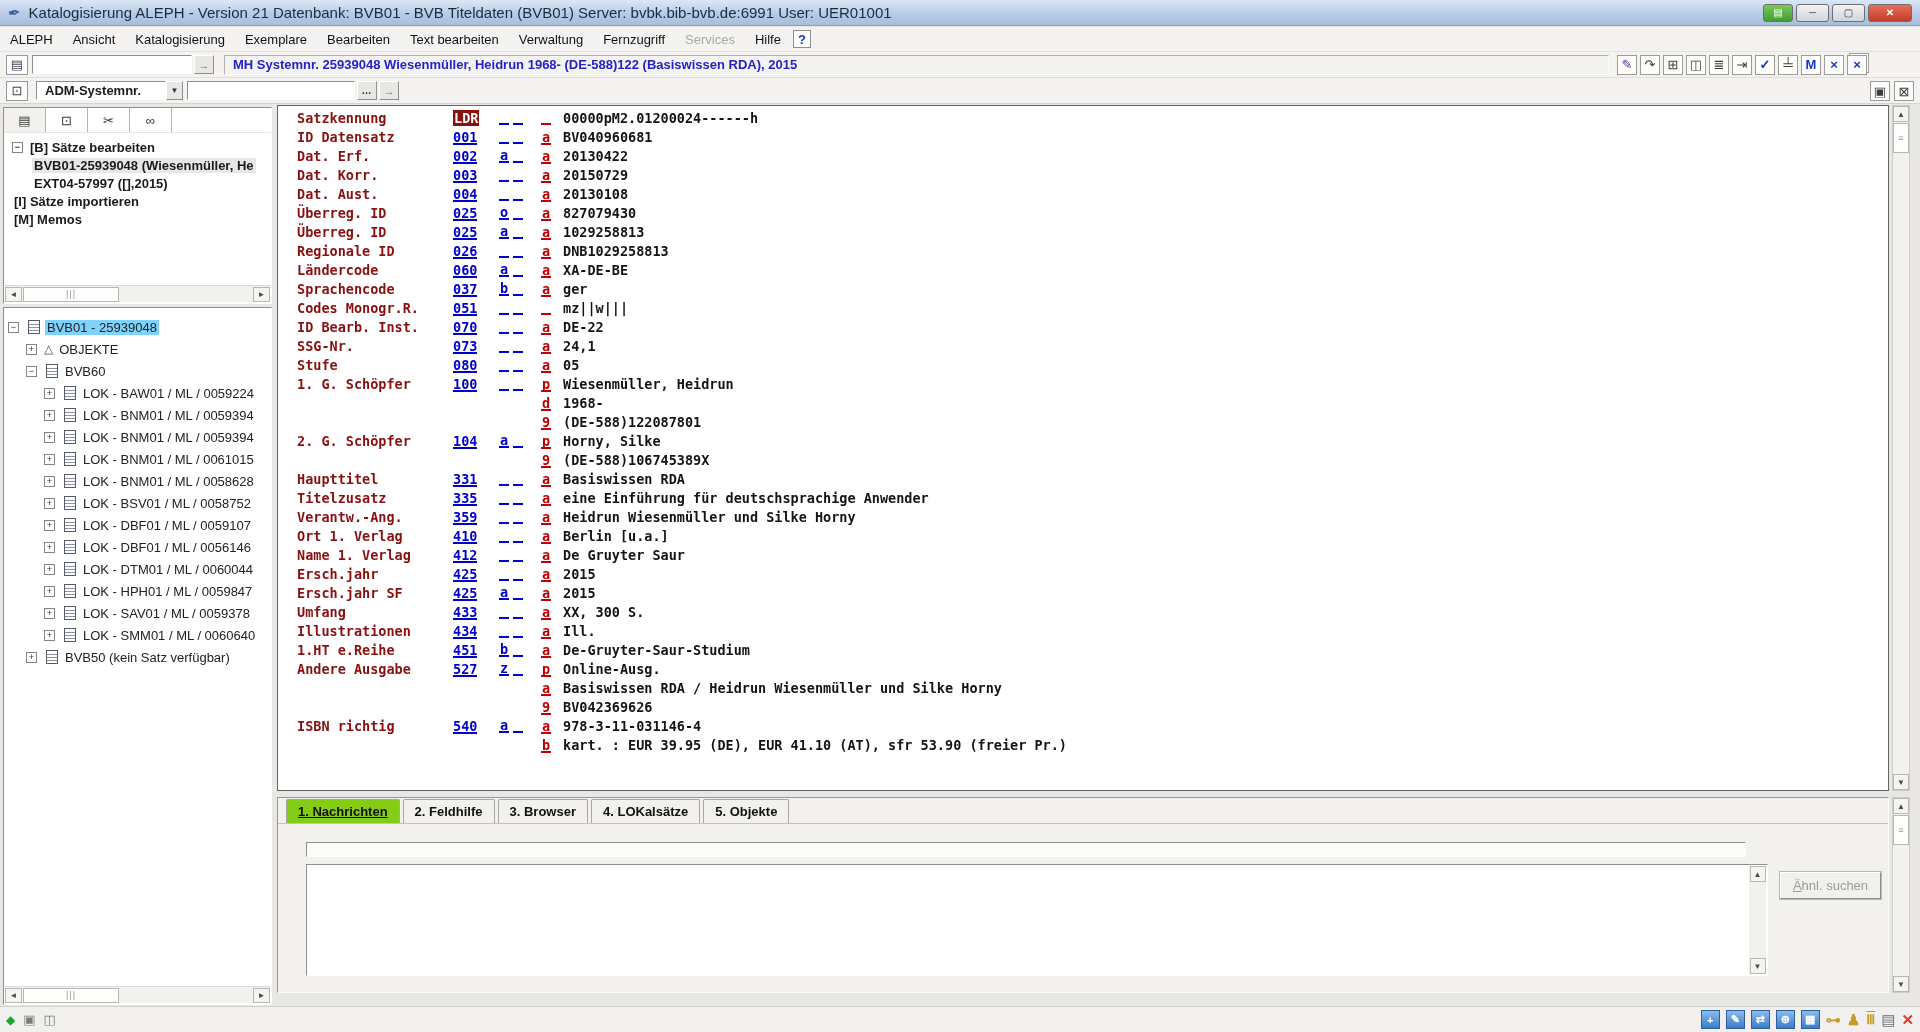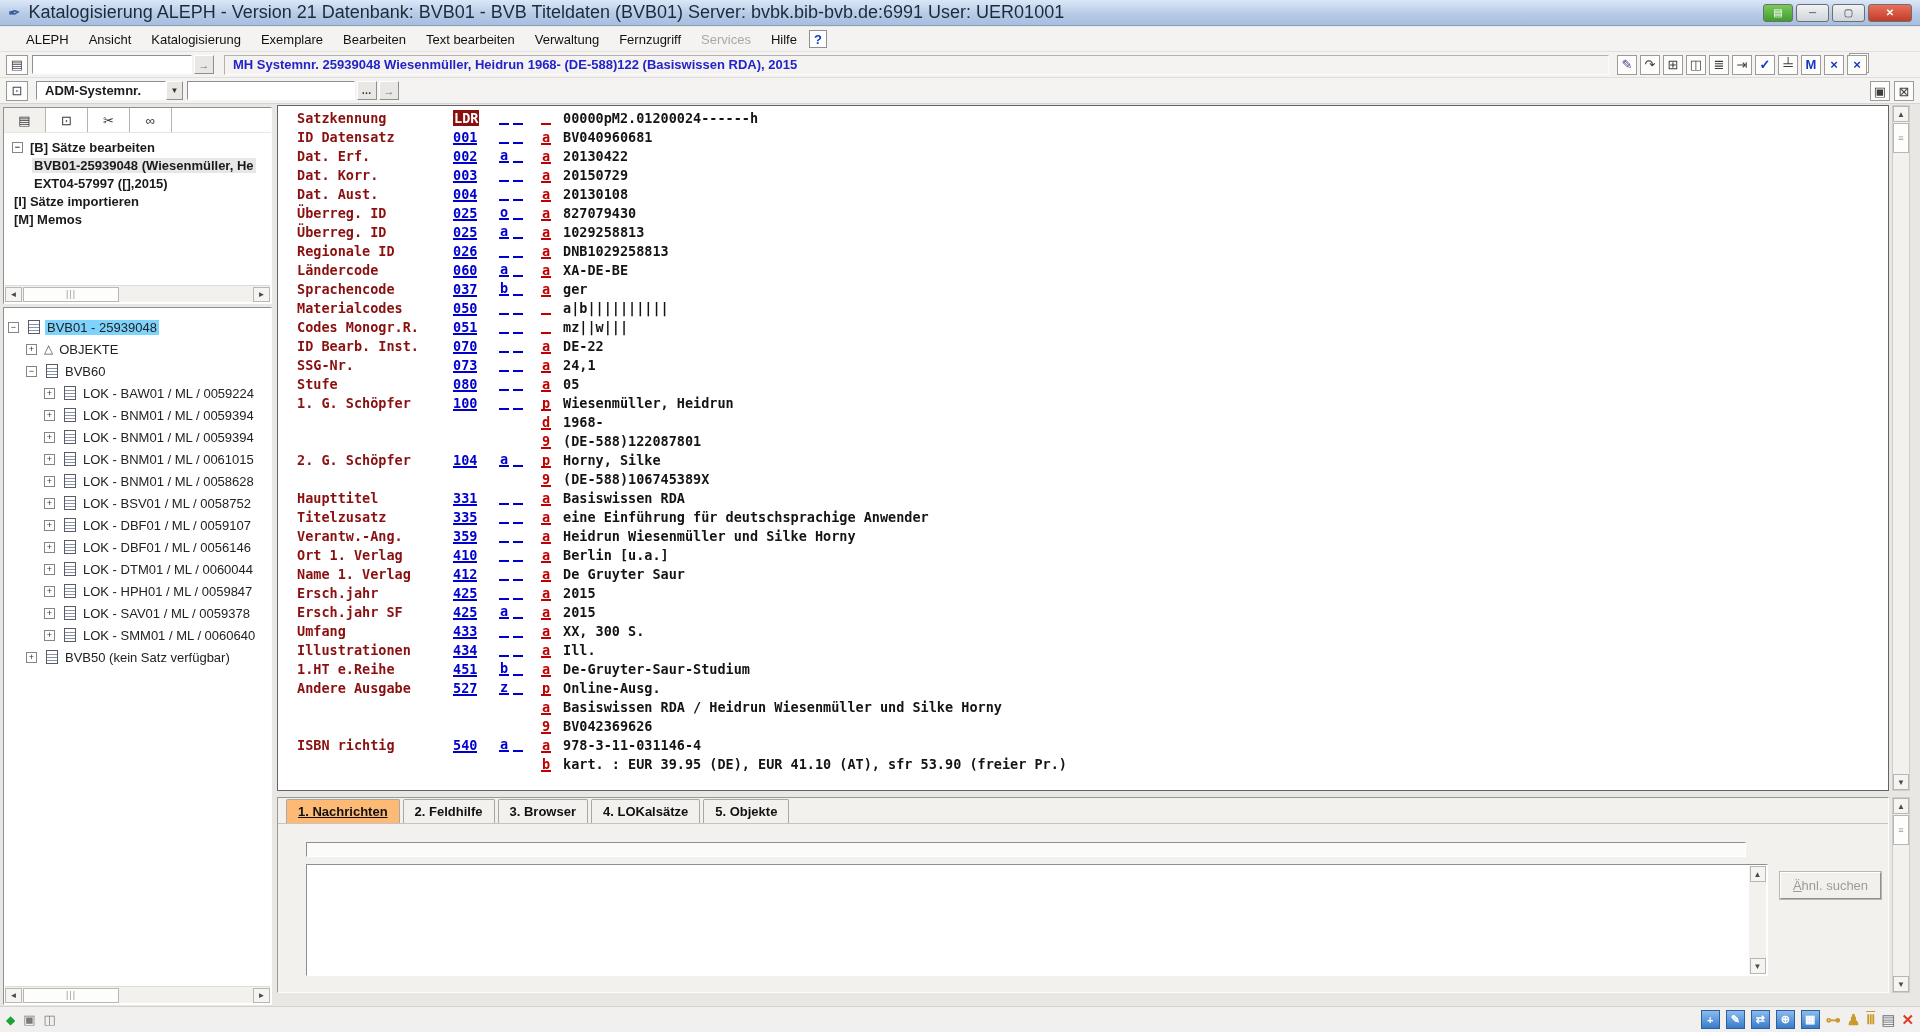--- a/index.html
+++ b/index.html
@@ -9,30 +9,30 @@
     background:#e9e7e3; font-family:"Liberation Sans",sans-serif; font-size:13px; color:#1a1a1a;
     -webkit-font-smoothing:antialiased;
   }
   .nw { white-space:nowrap; }
 
   
   .titlebar { position:absolute; left:0; top:0; width:1920px; height:26px;
     background:linear-gradient(#dbe7f7,#b7cbe6 55%,#a7bedd); border-bottom:1px solid #8aa0bc;
     display:flex; align-items:center; padding:0 8px; }
   .app-icon { font-size:15px; color:#3a5f9e; transform:rotate(-8deg); }
-  .titlebar .title { margin-left:8px; color:#1c2b3c; font-size:18px; }
+  .titlebar .title { margin-left:8px; color:#1c2b3c; font-size:15px; }
   .winbtns { margin-left:auto; display:flex; gap:3px; align-items:center; }
   .wbtn { width:33px; height:18px; border:1px solid #6f6f6f; background:linear-gradient(#f2f2f2,#cfd6de);
     display:flex; align-items:center; justify-content:center; font-size:10px; color:#333; border-radius:3px; }
   .wbtn.green { background:linear-gradient(#7cc95d,#3f9e2f); color:#fff; width:30px; }
   .wbtn.red { background:linear-gradient(#e9705c,#c33c28); color:#fff; width:44px; font-weight:bold; }
 
   
   .menubar { position:absolute; left:0; top:27px; width:1920px; height:25px; background:#f4f3f1;
-    display:flex; align-items:center; padding-left:16px; border-bottom:1px solid #e3e1dd; }
+    display:flex; align-items:center; padding-left:0; border-bottom:1px solid #e3e1dd; }
   .menu-item { padding:3px 10px; color:#111; }
   .menu-item.disabled { color:#a8a8a6; }
   .help-box { width:18px; height:18px; margin-left:2px; border:1px solid #8f8f8f; background:#fff;
     color:#1537c8; font-weight:bold; display:flex; align-items:center; justify-content:center; }
 
   
   .toolbar { position:absolute; left:0; width:1920px; background:#f4f3f1; display:flex; align-items:center; }
   .tb1 { top:52px; height:26px; border-bottom:1px solid #e0deda; }
   .tb2 { top:78px; height:26px; border-bottom:1px solid #d6d4d0; }
   .tb-lefticon { width:22px; height:20px; margin:0 4px 0 6px; border:1px solid #9a9894; background:#fdfdfb;
@@ -111,21 +111,21 @@
   .vthumb { width:16px; height:30px; border:1px solid #b9b7b3; background:#fdfdfb; margin-top:1px;
     display:flex; align-items:center; justify-content:center; color:#9a9894; font-size:9px; }
   .vspace { flex:1; }
 
   
   #bottom-panel { position:absolute; left:277px; top:797px; width:1612px; height:196px; background:#f2f1ee;
     border:1px solid; border-color:#9a9894 #fdfdfd #fdfdfd #9a9894; }
   .btabs { display:flex; align-items:flex-end; height:26px; padding-left:8px; border-bottom:1px solid #c6c4c0; }
   .btab { border:1px solid #a9a7a3; border-bottom:none; border-radius:2px 2px 0 0; margin-right:3px;
     background:#f2f1ee; font-weight:bold; font-size:13px; padding:4px 11px 4px; color:#111; }
-  .btab.active { text-decoration:underline; background:#fdba74; }
+  .btab.active { text-decoration:underline; background:#84cc16; }
   .thinbar { position:absolute; left:28px; top:44px; width:1440px; height:15px; background:#fbfbf9;
     border:1px solid; border-color:#8f8f8f #fff #fff #8f8f8f; }
   .msgbox { position:absolute; left:28px; top:66px; width:1462px; height:112px; background:#fff;
     border:1px solid; border-color:#8f8f8f #fff #fff #8f8f8f; }
   .msgbox .vsc { position:absolute; right:1px; top:1px; bottom:1px; width:17px; background:#f2f1ee;
     display:flex; flex-direction:column; justify-content:space-between; align-items:center; }
   .simbtn { position:absolute; left:1502px; top:74px; width:101px; height:27px; background:#f1f0ed;
     border:1px solid; border-color:#fff #8f8f8f #8f8f8f #fff; box-shadow:0 0 0 1px #b9b7b3;
     color:#9b9b98; font-size:13px; display:flex; align-items:center; justify-content:center; }
   .simbtn .acc { text-decoration:underline; }
@@ -433,30 +433,20 @@
         <span class="rlabel">Sprachencode</span>
         <span class="rtag">037</span>
         <span class="rind">
           <span class="sl">b</span>
           <span class="sl"></span>
         </span>
         <span class="rsub"><span class="sl red">a</span></span>
         <span class="rval">ger</span>
       </div>
       <div class="rrow">
-        <span class="rlabel">Materialcodes</span>
-        <span class="rtag">050</span>
-        <span class="rind">
-          <span class="sl"></span>
-          <span class="sl"></span>
-        </span>
-        <span class="rsub"><span class="sl red"></span></span>
-        <span class="rval">a|b||||||||||</span>
-      </div>
-      <div class="rrow">
         <span class="rlabel">Codes Monogr.R.</span>
         <span class="rtag">051</span>
         <span class="rind">
           <span class="sl"></span>
           <span class="sl"></span>
         </span>
         <span class="rsub"><span class="sl red"></span></span>
         <span class="rval">mz||w|||</span>
       </div>
       <div class="rrow">

